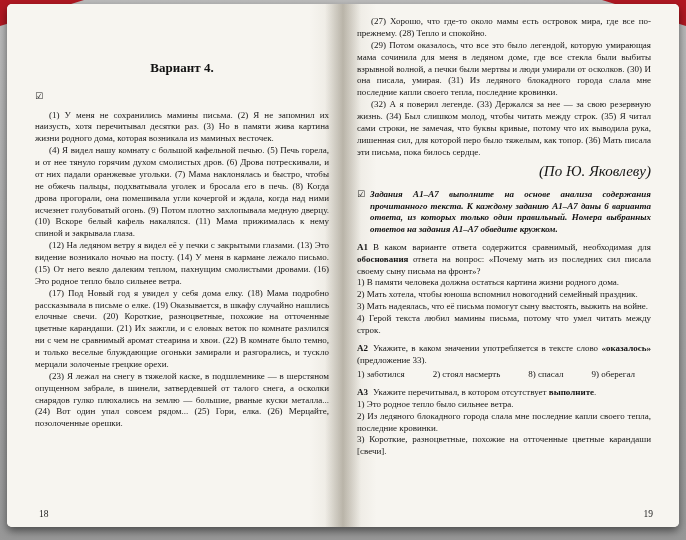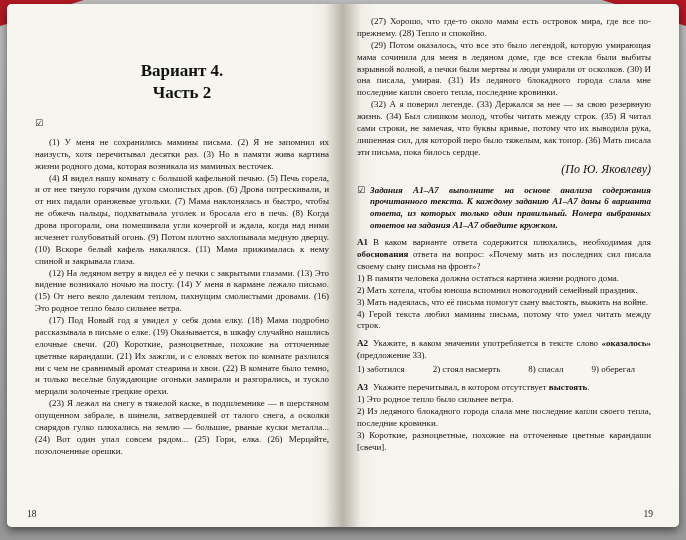--- a/index.html
+++ b/index.html
@@ -7,49 +7,48 @@
   body { font-family:"Liberation Serif","DejaVu Serif",serif; background:#9a9a9a; }
   .scene { position:relative; width:686px; height:540px; background:linear-gradient(#bcbcbc,#989898); overflow:hidden; }
   .corner-tl { position:absolute; top:0; left:0; width:0; height:0; border-top:26px solid #b01822; border-right:84px solid transparent; }
   .corner-tr { position:absolute; top:0; right:0; width:0; height:0; border-top:26px solid #b01822; border-left:84px solid transparent; }
   .spread { position:absolute; left:7px; right:7px; top:4px; bottom:13px; background:#f5f3ee; border-radius:5px; box-shadow:0 4px 8px rgba(0,0,0,.5); display:flex; }
   .page { position:relative; width:50%; height:100%; }
   .page-left  { padding:12px 14px 26px 28px; border-radius:5px 0 0 5px; background:linear-gradient(to right,#f7f5f0 90%,#e7e4dc 100%); }
   .page-right { padding:12px 28px 26px 14px; border-radius:0 5px 5px 0; background:linear-gradient(to left,#f7f5f0 90%,#e7e4dc 100%); }
   .spine { position:absolute; left:50%; top:0; transform:translateX(-50%); width:36px; height:100%;
            background:linear-gradient(to right,rgba(80,70,50,0) 0%,rgba(80,70,50,.30) 50%,rgba(80,70,50,0) 100%); pointer-events:none; }
-  .heading { text-align:center; font-weight:bold; font-size:17px; line-height:1.3; margin-top:44px; margin-bottom:14px; color:#111; }
+  .heading { text-align:center; font-weight:bold; font-size:13px; line-height:1.3; margin-top:44px; margin-bottom:14px; color:#111; }
   .instruction { display:flex; gap:5px; font-style:italic; font-weight:bold; font-size:9px; line-height:1.3; margin-bottom:7px; color:#111; text-align:justify; }
   .instruction.note { margin-top:7px; margin-bottom:2px; }
   .chk-icon { font-family:"DejaVu Sans",sans-serif; font-style:normal; font-weight:normal; font-size:9px; flex:0 0 auto; color:#222; }
   .body-par { font-size:9px; line-height:1.32; text-align:justify; text-indent:14px; color:#151515; }
-  .attribution { text-align:right; font-style:italic; font-size:12px; line-height:1.5; margin:1px 0 4px; color:#151515; }
+  .attribution { text-align:right; font-style:italic; font-size:15px; line-height:1.5; margin:1px 0 4px; color:#151515; }
   .task { margin-top:6px; }
   .task-q { font-size:9px; line-height:1.32; text-align:justify; color:#151515; }
   .task-label { font-weight:bold; margin-right:5px; }
   .bold { font-weight:bold; }
   .opt { font-size:9px; line-height:1.32; text-align:justify; color:#151515; }
   .opt-row { display:flex; justify-content:space-between; font-size:9px; line-height:1.6; padding-right:16px; color:#151515; }
   .pagenum { position:absolute; bottom:8px; font-size:9.5px; color:#222; }
-  .pagenum-left { left:20px;text-align:right; }
+  .pagenum-left { left:32px;text-align:right; }
   .pagenum-right { right:26px; }
 </style>
 </head>
 <body>
 
 <div class="scene">
   <div class="corner-tl"></div>
   <div class="corner-tr"></div>
 
   <div class="spread">
 
     <div class="page page-left">
       <div class="heading">
         <div>Вариант 4.</div>
-        <div>Часть 2</div>
       </div>
 
       <div class="instruction">
         <span class="chk-icon">☑</span>
       </div>
 
       <p class="body-par">(1) У меня не сохранились мамины письма. (2) Я не запомнил их наизусть, хотя перечитывал десятки раз. (3) Но в памяти жива картина жизни родного дома, которая возникала из маминых весточек.</p>
       <p class="body-par">(4) Я видел нашу комнату с большой кафельной печью. (5) Печь горела, и от нее тянуло горячим духом смолистых дров. (6) Дрова потрескивали, и от них падали оранжевые угольки. (7) Мама наклонялась и быстро, чтобы не обжечь пальцы, подхватывала уголек и бросала его в печь. (8) Когда дрова прогорали, она помешивала угли кочергой и ждала, когда над ними исчезнет голубоватый огонь. (9) Потом плотно захлопывала медную дверцу. (10) Вскоре белый кафель накалялся. (11) Мама прижималась к нему спиной и закрывала глаза.</p>
       <p class="body-par">(12) На ледяном ветру я видел её у печки с закрытыми глазами. (13) Это видение возникало ночью на посту. (14) У меня в кармане лежало письмо. (15) От него веяло далеким теплом, пахнущим смолистыми дровами. (16) Это родное тепло было сильнее ветра.</p>
       <p class="body-par">(17) Под Новый год я увидел у себя дома елку. (18) Мама подробно рассказывала в письме о елке. (19) Оказывается, в шкафу случайно нашлись елочные свечи. (20) Короткие, разноцветные, похожие на отточенные цветные карандаши. (21) Их зажгли, и с еловых веток по комнате разлился ни с чем не сравнимый аромат стеарина и хвои. (22) В комнате было темно, и только веселые блуждающие огоньки замирали и разгорались, и тускло мерцали золоченые грецкие орехи.</p>
@@ -64,21 +63,21 @@
       <p class="body-par">(32) А я поверил легенде. (33) Держался за нее — за свою резервную жизнь. (34) Был слишком молод, чтобы читать между строк. (35) Я читал сами строки, не замечая, что буквы кривые, потому что их выводила рука, лишенная сил, для которой перо было тяжелым, как топор. (36) Мать писала эти письма, пока билось сердце.</p>
       <div class="attribution">(По Ю. Яковлеву)</div>
 
       <div class="instruction note">
         <span class="chk-icon">☑</span>
         <span>Задания А1–А7 выполните на основе анализа содержания прочитанного текста. К каждому заданию А1–А7 даны 6 варианта ответа, из которых только один правильный. Номера выбранных ответов на задания А1–А7 обведите кружком.</span>
       </div>
 
       <div class="task">
         <p class="task-q">
-          <span class="task-label">А1</span><span>В каком варианте ответа содержится плюхались, необходимая для </span><span class="bold">обоснования</span><span> ответа на вопрос: «Почему мать из последних сил писала своему сыну письма на фронт»?</span>
+          <span class="task-label">А1</span><span>В каком варианте ответа содержится сравнимый, необходимая для </span><span class="bold">обоснования</span><span> ответа на вопрос: «Почему мать из последних сил писала своему сыну письма на фронт»?</span>
         </p>
         <p class="opt">1) В памяти человека должна остаться картина жизни родного дома.</p>
         <p class="opt">2) Мать хотела, чтобы юноша вспомнил новогодний семейный праздник.</p>
         <p class="opt">3) Мать надеялась, что её письма помогут сыну выстоять, выжить на войне.</p>
         <p class="opt">4) Герой текста любил мамины письма, потому что умел читать между строк.</p>
       </div>
 
       <div class="task">
         <p class="task-q">
           <span class="task-label">А2</span><span>Укажите, в каком значении употребляется в тексте слово </span><span class="bold">«оказалось»</span><span> (предложение 33).</span>
@@ -86,21 +85,21 @@
         <div class="opt-row">
           <span>1) заботился</span>
           <span>2) стоял насмерть</span>
           <span>8) спасал</span>
           <span>9) оберегал</span>
         </div>
       </div>
 
       <div class="task">
         <p class="task-q">
-          <span class="task-label">А3</span><span>Укажите перечитывал, в котором отсутствует </span><span class="bold">выстоять</span><span>.</span>
+          <span class="task-label">А3</span><span>Укажите перечитывал, в котором отсутствует </span><span class="bold">выполните</span><span>.</span>
         </p>
         <p class="opt">1) Это родное тепло было сильнее ветра.</p>
         <p class="opt">2) Из ледяного блокадного города слала мне последние капли своего тепла, последние кровинки.</p>
         <p class="opt">3) Короткие, разноцветные, похожие на отточенные цветные карандаши [свечи].</p>
       </div>
 
       <div class="pagenum pagenum-right">19</div>
     </div>
 
     <div class="spine"></div>

